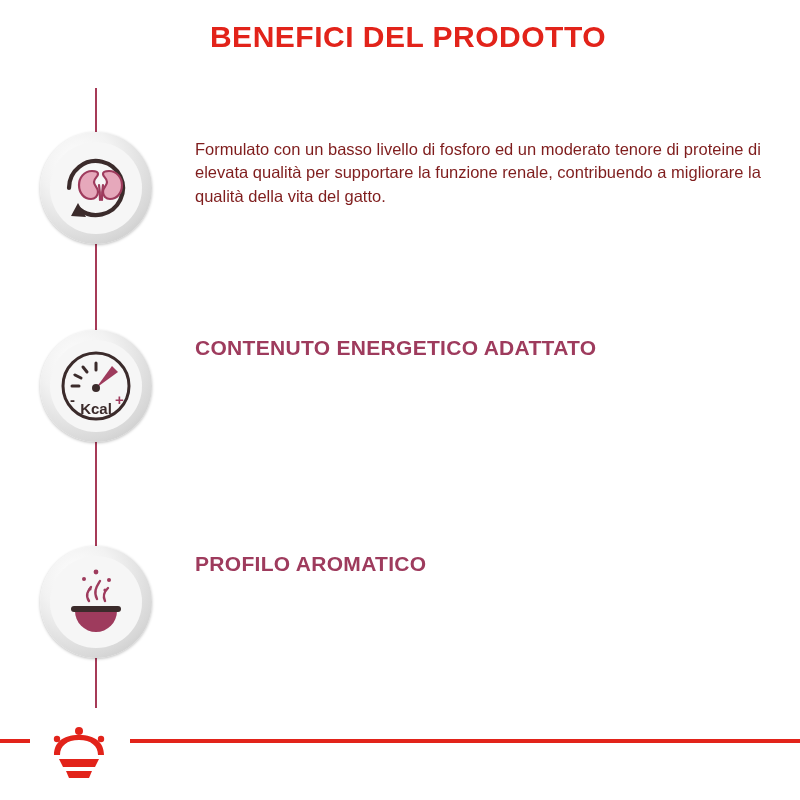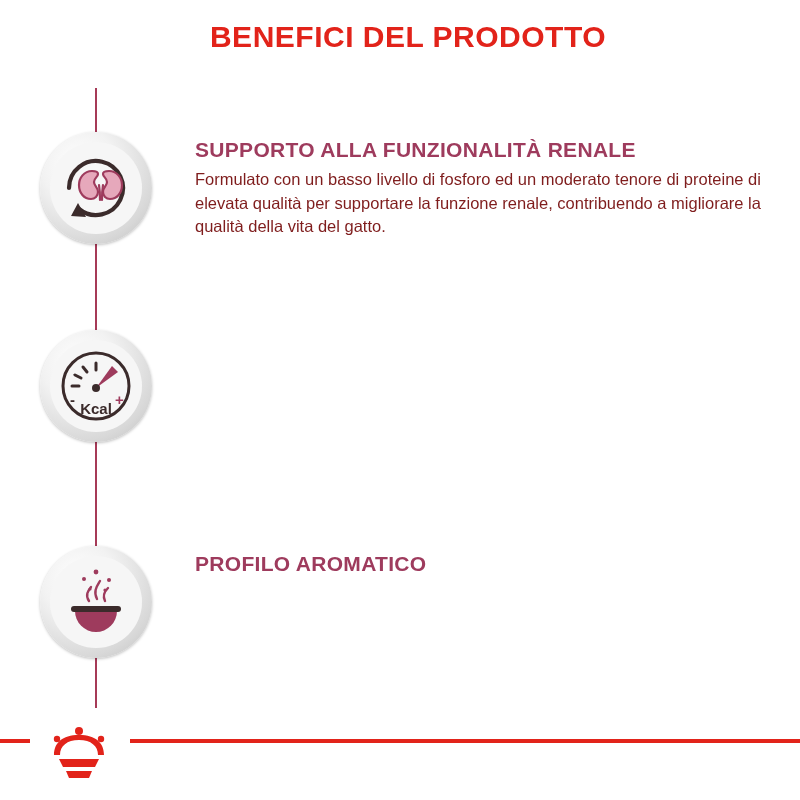--- a/index.html
+++ b/index.html
@@ -148,21 +148,20 @@
           <polygon points="25,58 33,72 18,71" fill="#3b2b2b"></polygon>
 
           <path d="M39 26 c-8 0 -13 7 -13 14 c0 8 5 14 12 14 c4 0 7 -3 7 -7 c0 -5 -4 -6 -4 -10 c0 -4 4 -5 4 -8 c0 -2 -2 -3 -6 -3 z" fill="#e6a8bb" stroke="#9e3b5d" stroke-width="2.2"></path>
           <path d="M56 26 c8 0 13 7 13 14 c0 8 -5 14 -12 14 c-4 0 -7 -3 -7 -7 c0 -5 4 -6 4 -10 c0 -4 -4 -5 -4 -8 c0 -2 2 -3 6 -3 z" fill="#e6a8bb" stroke="#9e3b5d" stroke-width="2.2"></path>
           <path d="M46 40 c1 6 1 10 1 15" fill="none" stroke="#9e3b5d" stroke-width="2.2" stroke-linecap="round"></path>
           <path d="M50 40 c-1 6 -1 10 -1 15" fill="none" stroke="#9e3b5d" stroke-width="2.2" stroke-linecap="round"></path>
         </svg>
       </div>
     </div>
     <div class="text-col">
-      <div class="benefit-title">SUPPORTO ALLA FUNZIONALITÀ RENALE</div>
       <div class="benefit-body">Formulato con un basso livello di fosforo ed un moderato tenore di proteine di elevata qualità per supportare la funzione renale, contribuendo a migliorare la qualità della vita del gatto.</div>
     </div>
   </div>
 
   <div class="benefit benefit-2">
     <div class="icon-wrap">
       <div class="icon-inner">
         <svg width="88" height="88" viewBox="0 0 88 88">
           <circle cx="44" cy="44" r="33" fill="none" stroke="#3b2b2b" stroke-width="3"></circle>
 
@@ -176,20 +175,21 @@
           <path d="M44 46 L60 24 L66 30 Z" fill="#9e3b5d"></path>
           <circle cx="44" cy="46" r="4" fill="#3b2b2b"></circle>
 
           <text x="18" y="63" font-family="Liberation Sans, sans-serif" font-size="15" font-weight="bold" fill="#3b2b2b">-</text>
           <text x="63" y="63" font-family="Liberation Sans, sans-serif" font-size="15" font-weight="bold" fill="#9e3b5d">+</text>
           <text x="44" y="72" text-anchor="middle" font-family="Liberation Sans, sans-serif" font-size="15" font-weight="bold" fill="#3b2b2b">Kcal</text>
         </svg>
       </div>
     </div>
     <div class="text-col">
+      <div class="benefit-title">CONTENUTO ENERGETICO ADATTATO</div>
     </div>
   </div>
 
   <div class="benefit benefit-3">
     <div class="icon-wrap">
       <div class="icon-inner">
         <svg width="86" height="86" viewBox="0 0 86 86">
 
           <path d="M22 52 h42 a21 21 0 0 1 -42 0 z" fill="#9e3b5d"></path>
           <rect x="18" y="47" width="50" height="6" rx="3" fill="#3b2b2b"></rect>

